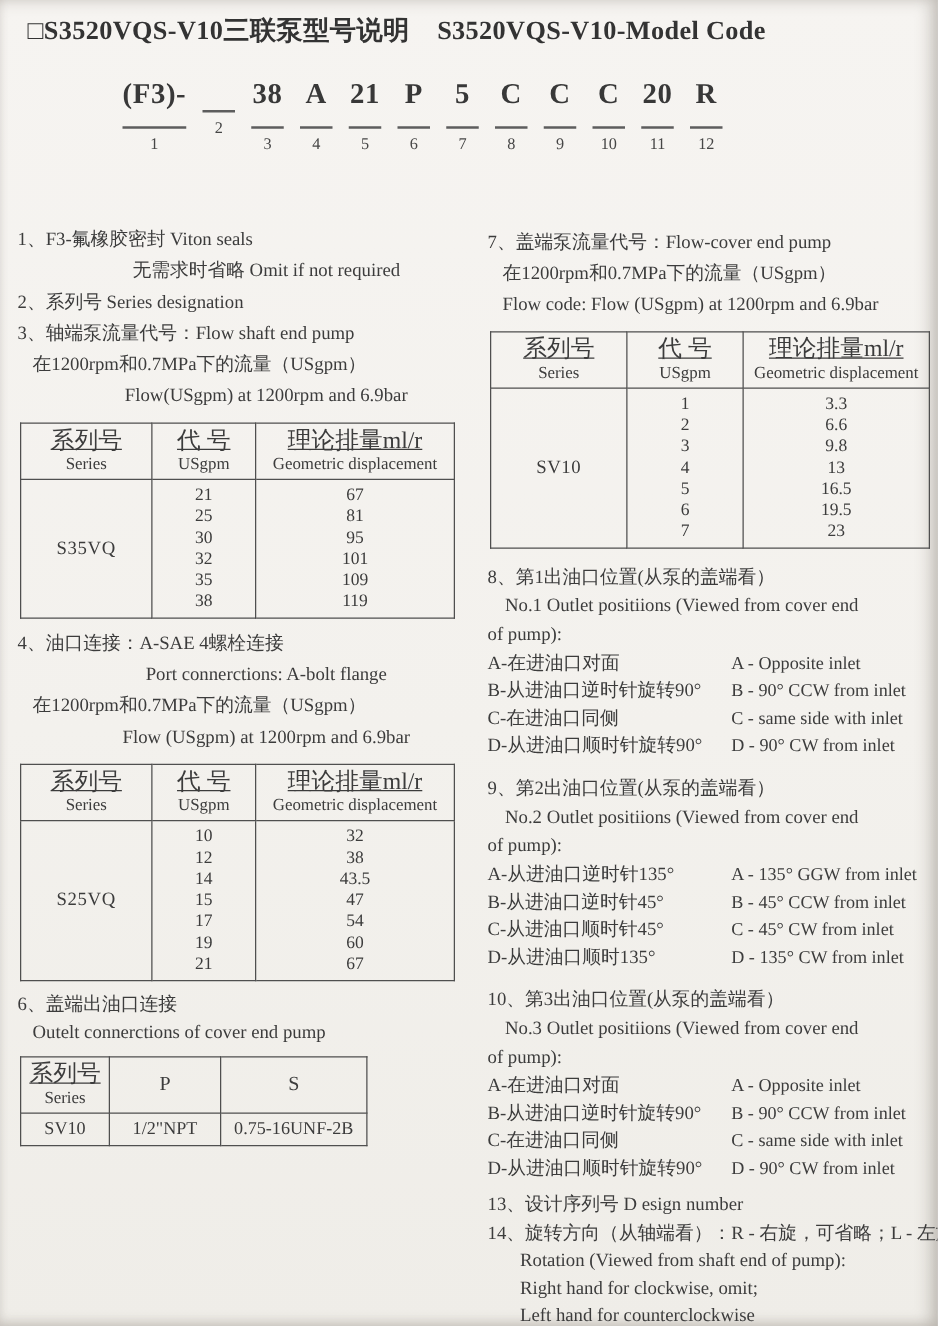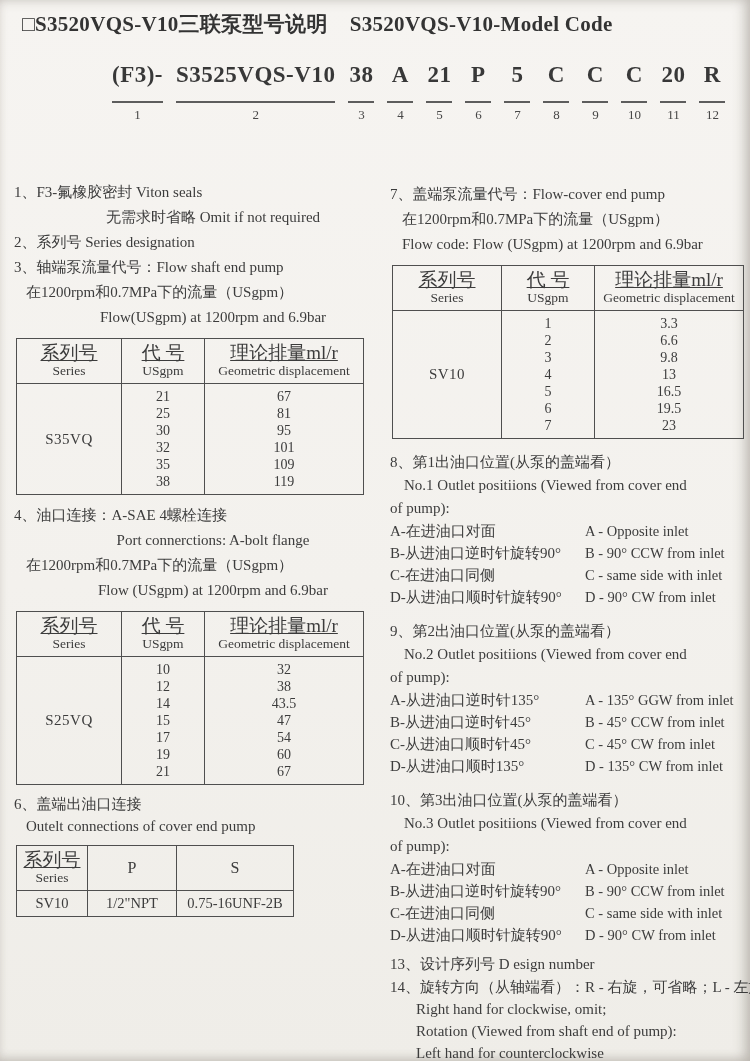--- a/index.html
+++ b/index.html
@@ -14,21 +14,21 @@
   }
   
   .title-row {
     position:absolute; left:22px; top:10px;
     font-size:21px; font-weight:bold; letter-spacing:.3px; white-space:nowrap;
     color:#333;
   }
   .title-row .gap { display:inline-block; width:22px; }
   
   .code-row {
-    position:absolute; left:112px; top:62px;
+    position:absolute; left:98px; top:62px;
     display:flex; align-items:center; gap:13px;
   }
   .seg { text-align:center; min-width:26px; }
   .seg .code { font-size:23px; font-weight:bold; white-space:pre; color:#383838; letter-spacing:.5px; }
   .seg .rule { height:0; border-top:2px solid #5d5d5d; margin-top:13px; }
   .seg .num { font-size:13px; margin-top:4px; color:#464646; }
   
   .col-left  { position:absolute; left:14px;  top:180px; width:374px; }
   .col-right { position:absolute; left:390px; top:182px; width:358px; }
   .line { font-size:15px; line-height:25px; white-space:nowrap; }
@@ -68,21 +68,20 @@
 
   <div class="title-row"><span>□S3520VQS-V10三联泵型号说明</span><span class="gap"></span><span>S3520VQS-V10-Model Code</span></div>
 
   <div class="code-row">
     <div class="seg">
         <div class="code">(F3)-</div>
         <div class="rule"></div>
         <div class="num">1</div>
       </div>
     <div class="seg">
-        <div class="code">S3525VQS-V10</div>
         <div class="rule"></div>
         <div class="num">2</div>
       </div>
     <div class="seg">
         <div class="code">38</div>
         <div class="rule"></div>
         <div class="num">3</div>
       </div>
     <div class="seg">
         <div class="code">A</div>
@@ -212,21 +211,21 @@
 43.5
 47
 54
 60
 67</td>
         </tr>
       </tbody>
     </table>
 
     <div class="line tight">6、盖端出油口连接</div>
-    <div class="line tight ind-2">Outelt connections of cover end pump</div>
+    <div class="line tight ind-2">Outelt connerctions of cover end pump</div>
 
     <table class="spec t-ps">
       <thead>
         <tr>
           <th class="c1">
               <div class="th-zh">系列号</div>
               <div class="th-en">Series</div>
             </th>
           <th class="c2">P</th>
           <th class="c3">S</th>
@@ -348,19 +347,19 @@
       <div class="pair">
           <span class="zh">D-从进油口顺时针旋转90°</span>
           <span class="en">D - 90°  CW from inlet</span>
         </div>
     </div>
 
     <div class="s13">13、设计序列号  D esign number</div>
 
     <div class="s14">
       <div>14、旋转方向（从轴端看）：R - 右旋，可省略；L - 左旋</div>
+      <div class="ind">Rotation (Viewed from shaft end of pump):</div>
       <div class="ind">Right hand for clockwise, omit;</div>
-      <div class="ind">Rotation (Viewed from shaft end of pump):</div>
       <div class="ind">Left hand for counterclockwise</div>
     </div>
   </div>
 
 </div>
 
 </body></html>

